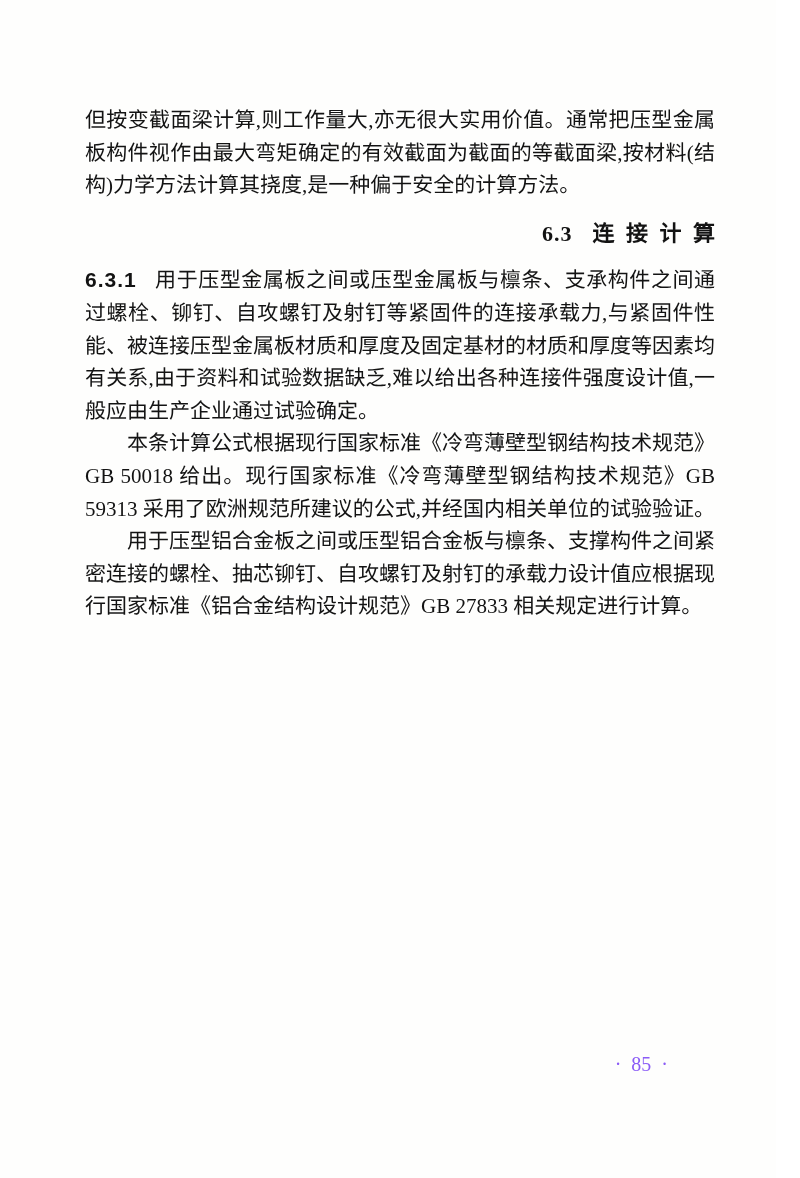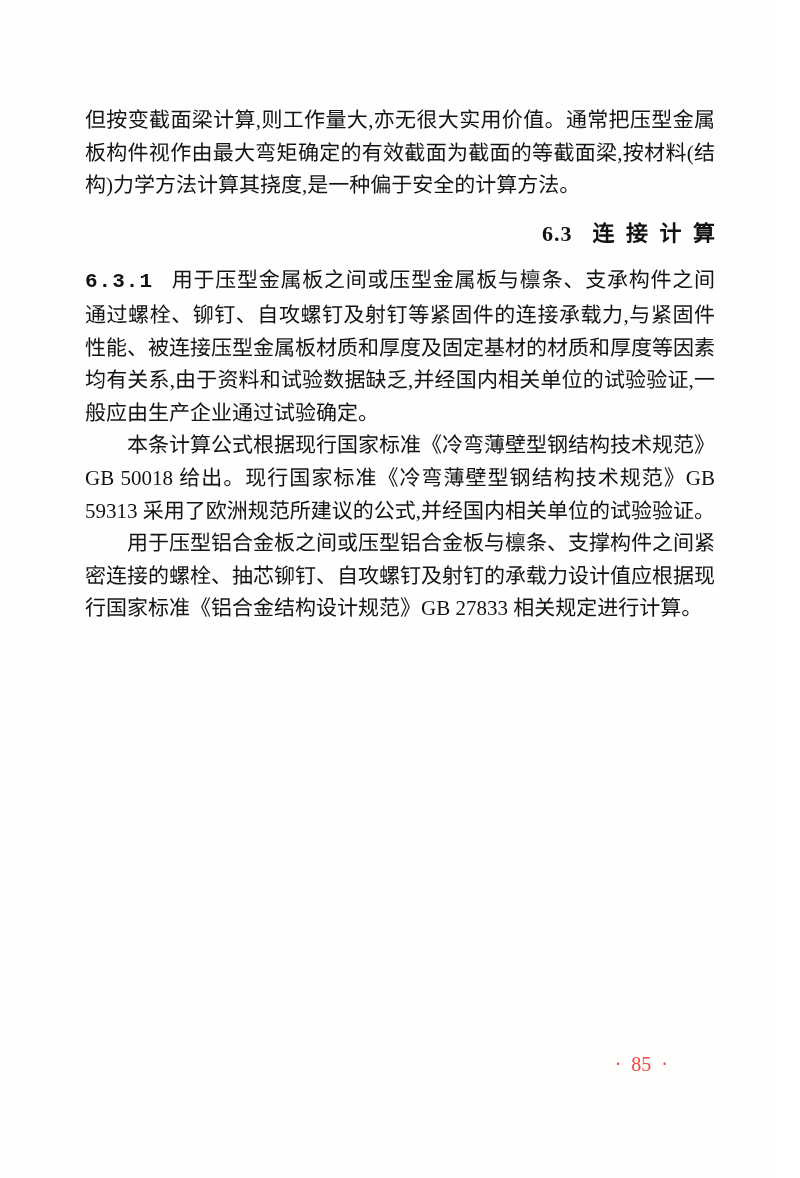--- a/index.html
+++ b/index.html
@@ -30,21 +30,21 @@
     margin: 0;
     padding: 0;
   }
   .para.indent {
     text-indent: 2em;
   }
   .clause-num {
     font-weight: 700;
     letter-spacing: 1px;
     margin-right: 0.85em;
-    font-family: Liberation Mono, monospace;
+    font-family: Liberation Sans, sans-serif;
   }
   .section-heading {
     margin: 16px 0 14px 0;
     font-size: 22px;
     font-weight: 700;
     text-align: right;
     line-height: 32.6px;
     text-indent: 0;
   }
   .heading-num {
@@ -54,38 +54,38 @@
   .heading-title {
     word-spacing: 6px;
   }
   .page-number {
     position: absolute;
     top: 1051px;
     right: 108px;
     font-size: 20px;
     line-height: 26px;
     word-spacing: 5px;
-    color: #ef4444;
+    color: #8b5cf6;
   }
 </style>
 </head>
 <body>
 
 <div class="page">
   <main class="content">
 
     <p class="para">但按变截面梁计算,则工作量大,亦无很大实用价值。通常把压型金属板构件视作由最大弯矩确定的有效截面为截面的等截面梁,按材料(结构)力学方法计算其挠度,是一种偏于安全的计算方法。</p>
 
 
     <h2 class="section-heading">
       <span class="heading-num">6.3</span><span class="heading-title">连 接 计 算</span>
     </h2>
 
     <p class="para">
-      <span class="clause-num">6.3.1</span><span>用于压型金属板之间或压型金属板与檩条、支承构件之间通过螺栓、铆钉、自攻螺钉及射钉等紧固件的连接承载力,与紧固件性能、被连接压型金属板材质和厚度及固定基材的材质和厚度等因素均有关系,由于资料和试验数据缺乏,并经国内相关单位的试验验证,一般应由生产企业通过试验确定。</span>
+      <span class="clause-num">6.3.1</span><span>用于压型金属板之间或压型金属板与檩条、支承构件之间通过螺栓、铆钉、自攻螺钉及射钉等紧固件的连接承载力,与紧固件性能、被连接压型金属板材质和厚度及固定基材的材质和厚度等因素均有关系,由于资料和试验数据缺乏,难以给出各种连接件强度设计值,一般应由生产企业通过试验确定。</span>
     </p>
 
     <p class="para indent">本条计算公式根据现行国家标准《冷弯薄壁型钢结构技术规范》GB 50018 给出。现行国家标准《冷弯薄壁型钢结构技术规范》GB 59313 采用了欧洲规范所建议的公式,并经国内相关单位的试验验证。</p>
 
     <p class="para indent">用于压型铝合金板之间或压型铝合金板与檩条、支撑构件之间紧密连接的螺栓、抽芯铆钉、自攻螺钉及射钉的承载力设计值应根据现行国家标准《铝合金结构设计规范》GB 27833 相关规定进行计算。</p>
 
 
 
   </main>
 

